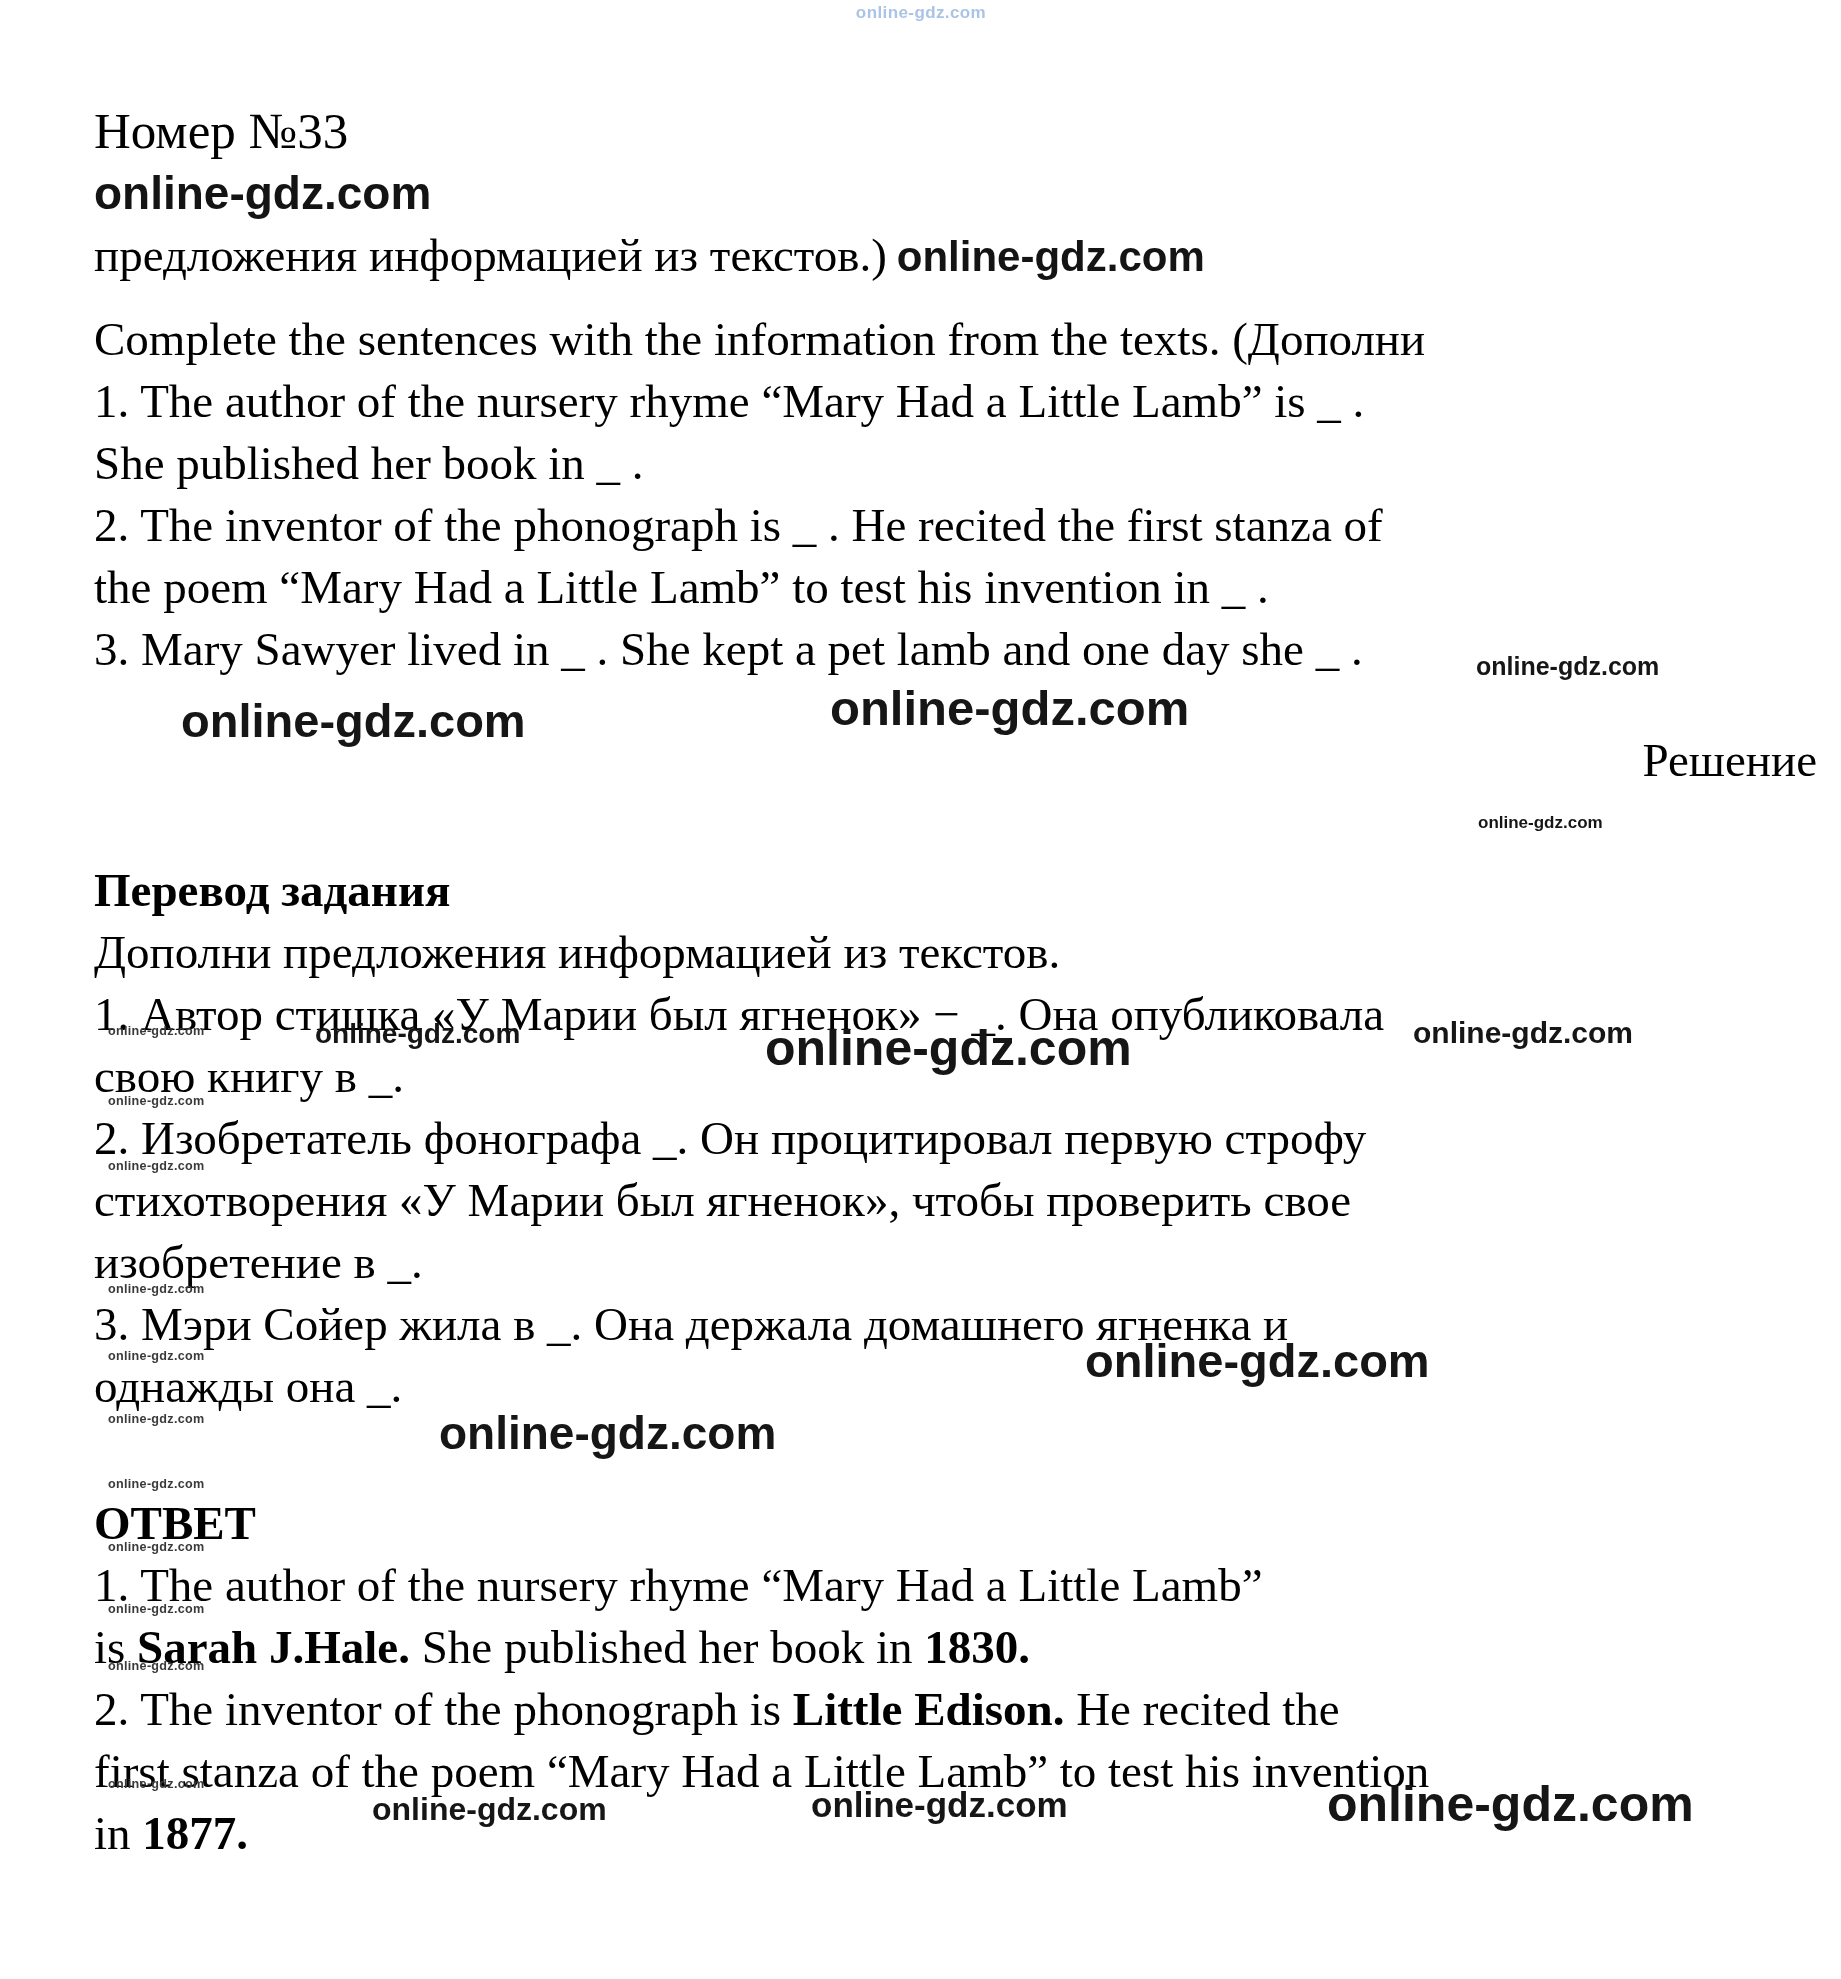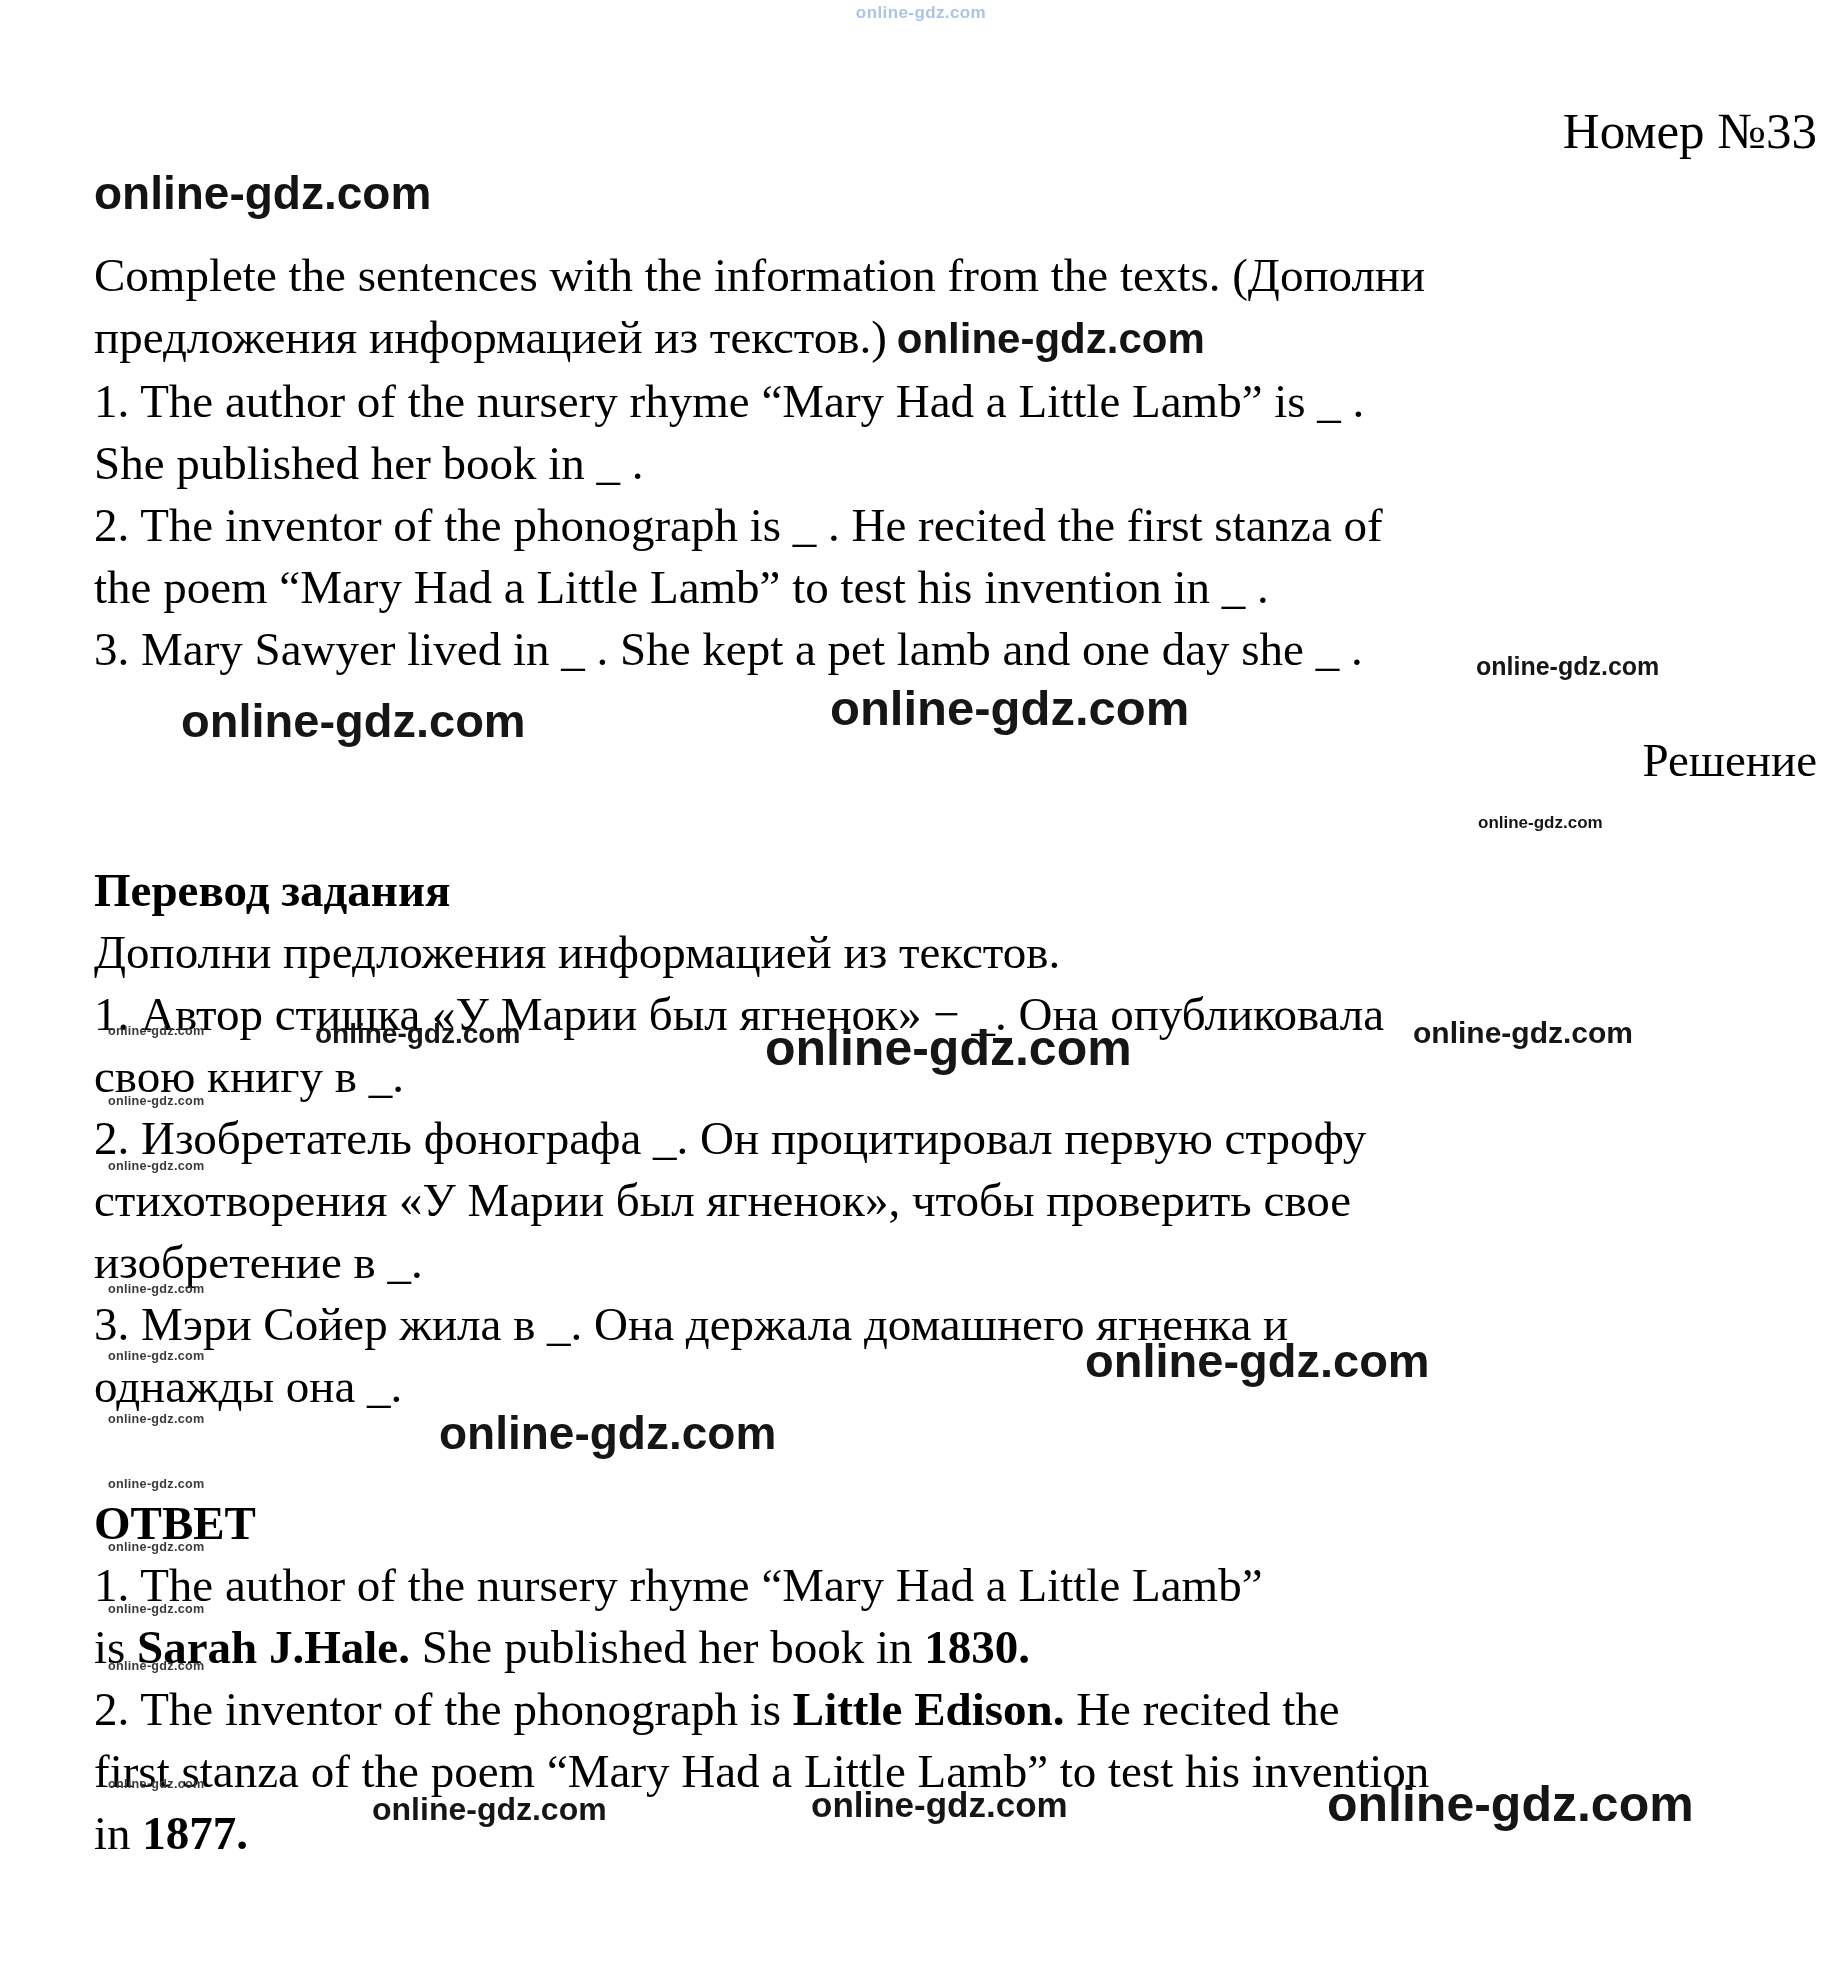--- a/index.html
+++ b/index.html
@@ -8,21 +8,21 @@
     width:1842px;
     height:1979px;
     background:#ffffff;
     font-family:"Liberation Serif", serif;
     color:#000000;
     overflow:hidden;
     border-radius:18px;
   }
   .content{padding:100px 25px 0 94px;}
   .title{
-    text-align:right;
+    text-align:left;
     font-size:51px;
     line-height:62px;
     font-weight:400;
     margin:0;
   }
   .line{
     font-size:47px;
     line-height:62px;
     white-space:nowrap;
   }
@@ -74,24 +74,24 @@
 <div class="page">
 
   <div class="wm wm-top">online-gdz.com</div>
 
   <div class="content">
 
     <h1 class="title">Номер №33</h1>
 
     <div class="wm-flow">online-gdz.com</div>
 
-    <div class="line" style="margin-top:20px">Complete the sentences with the information from the texts. (Дополни</div>
     <div class="line">
       <span>предложения информацией из текстов.)</span><span class="wm-inline">online-gdz.com</span>
     </div>
+    <div class="line" style="margin-top:20px">Complete the sentences with the information from the texts. (Дополни</div>
     <div class="line">1. The author of the nursery rhyme “Mary Had a Little Lamb” is _ .</div>
     <div class="line">She published her book in _ .</div>
     <div class="line">2. The inventor of the phonograph is _ . He recited the first stanza of</div>
     <div class="line">the poem “Mary Had a Little Lamb” to test his invention in _ .</div>
     <div class="line">3. Mary Sawyer lived in _ . She kept a pet lamb and one day she _ .</div>
 
     <div class="line center" style="margin-top:49px">Решение</div>
 
     <div class="line h-italic" style="margin-top:68px">Перевод задания</div>
     <div class="line">Дополни предложения информацией из текстов.</div>

